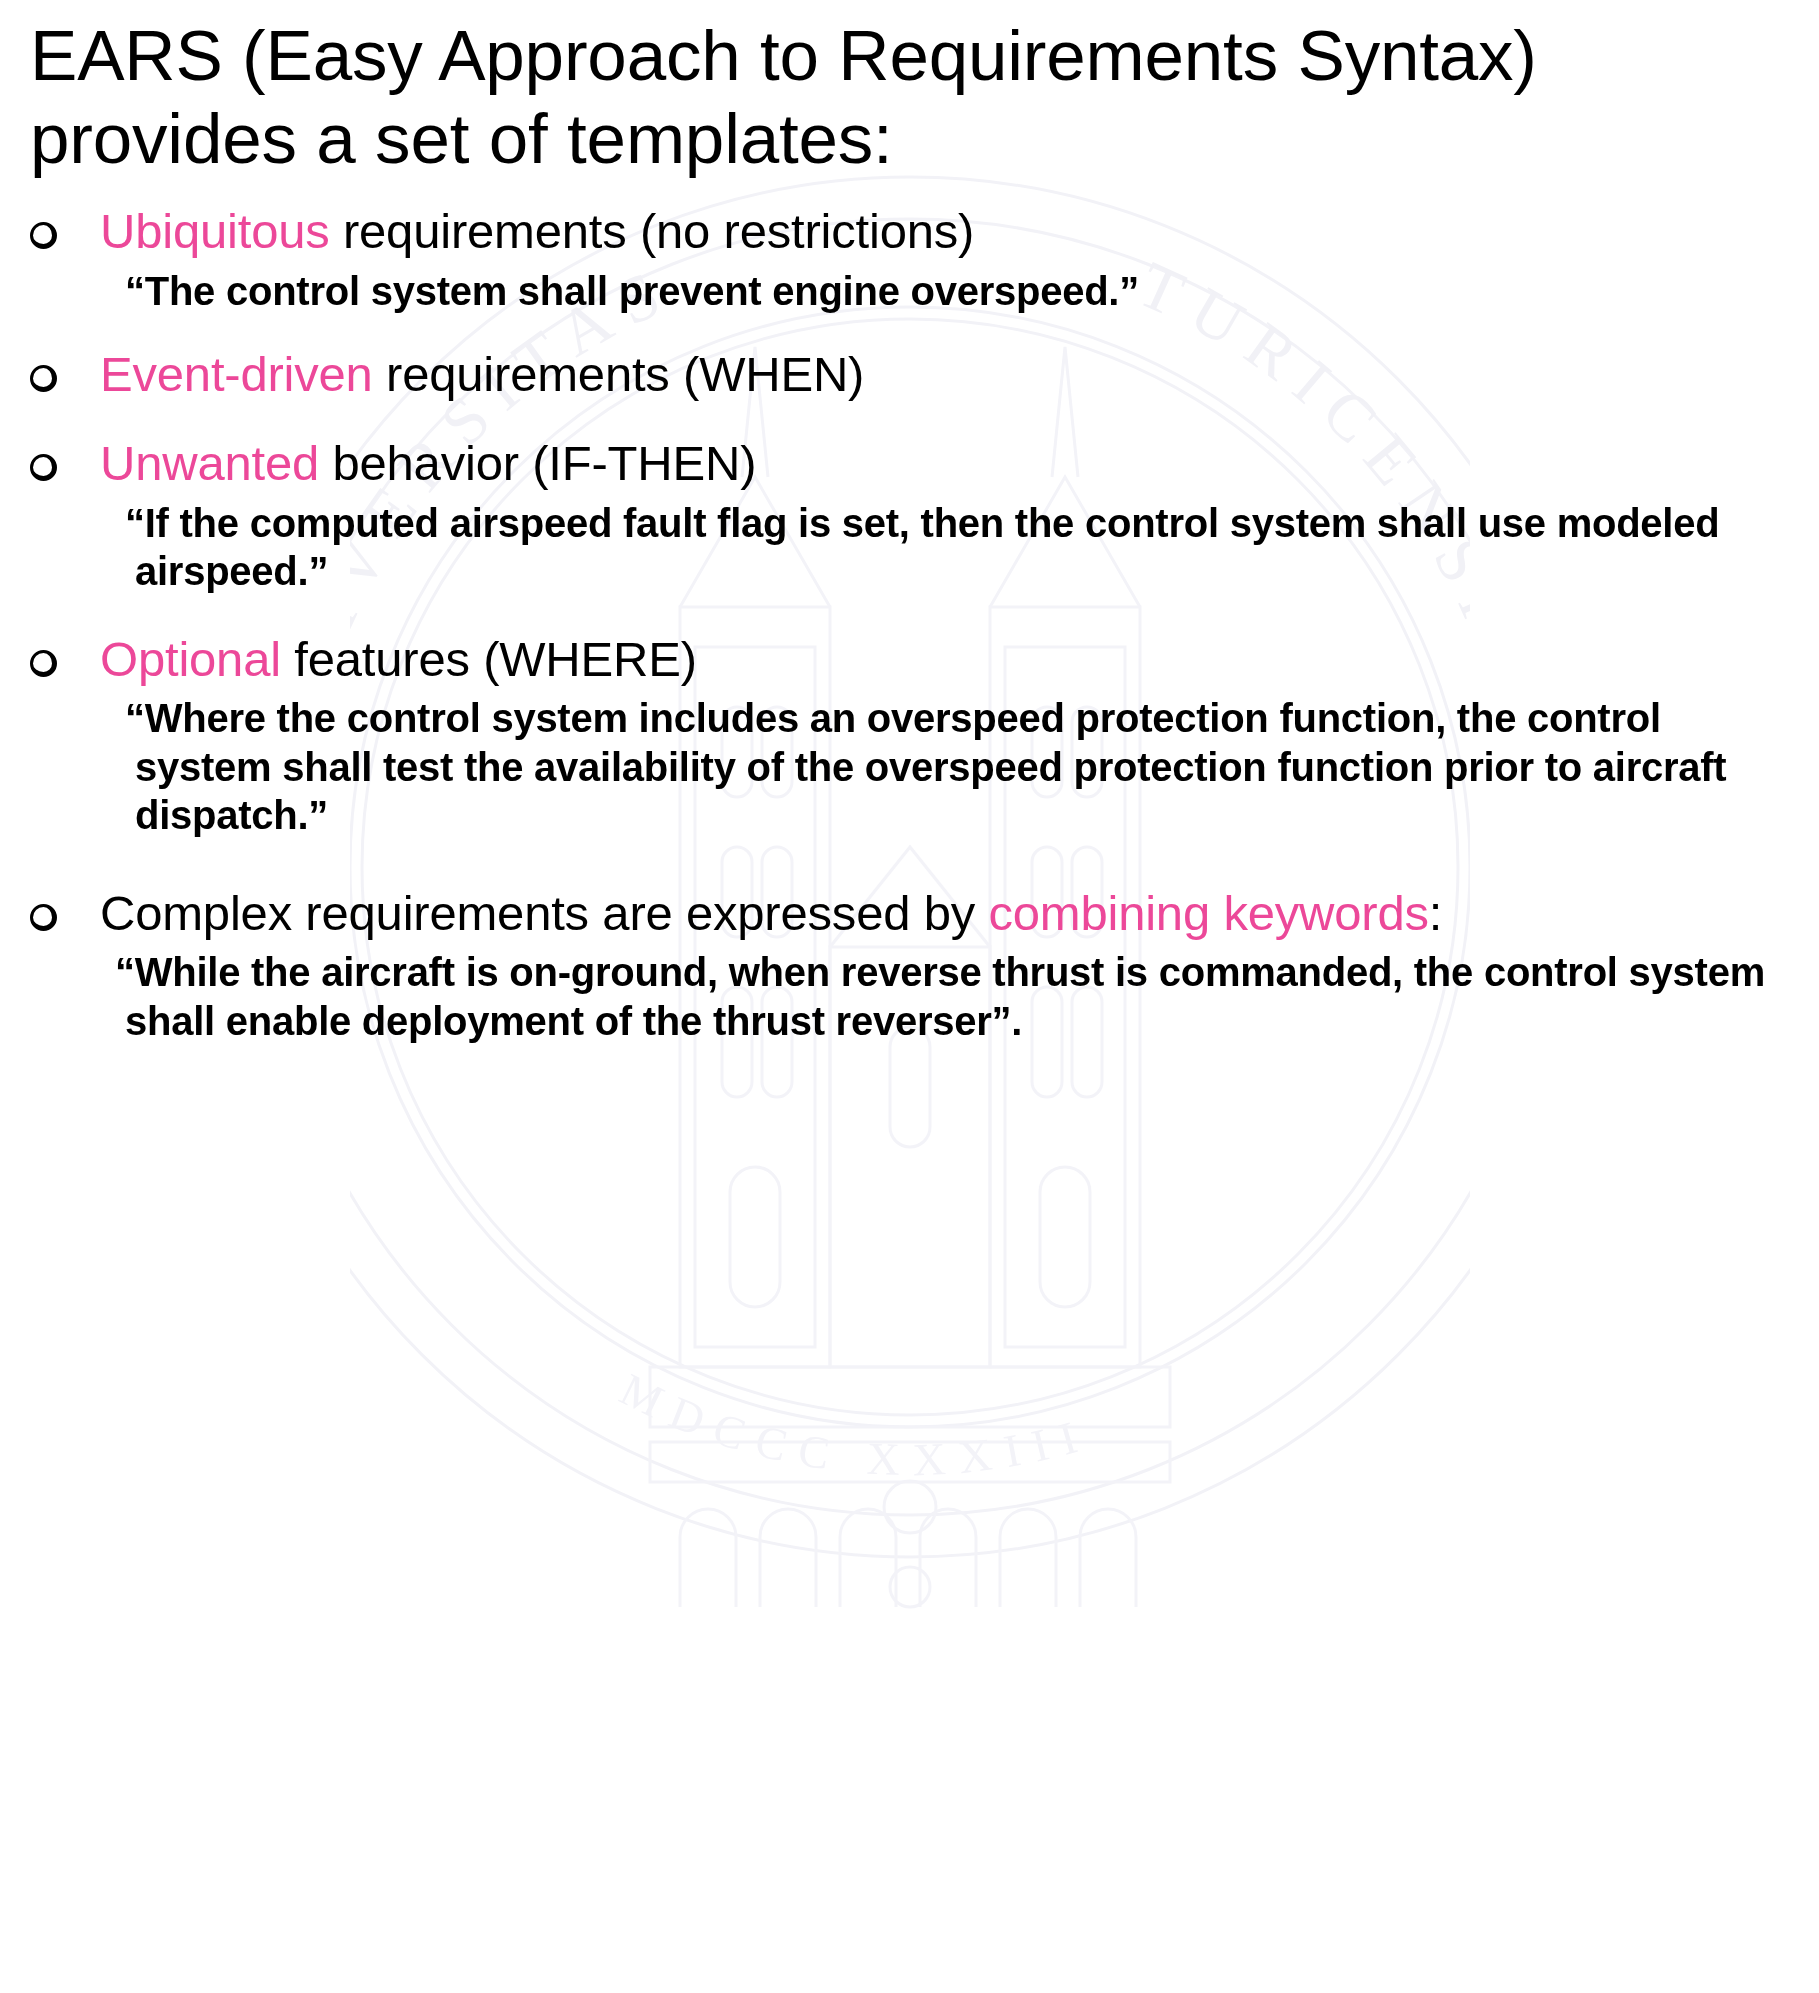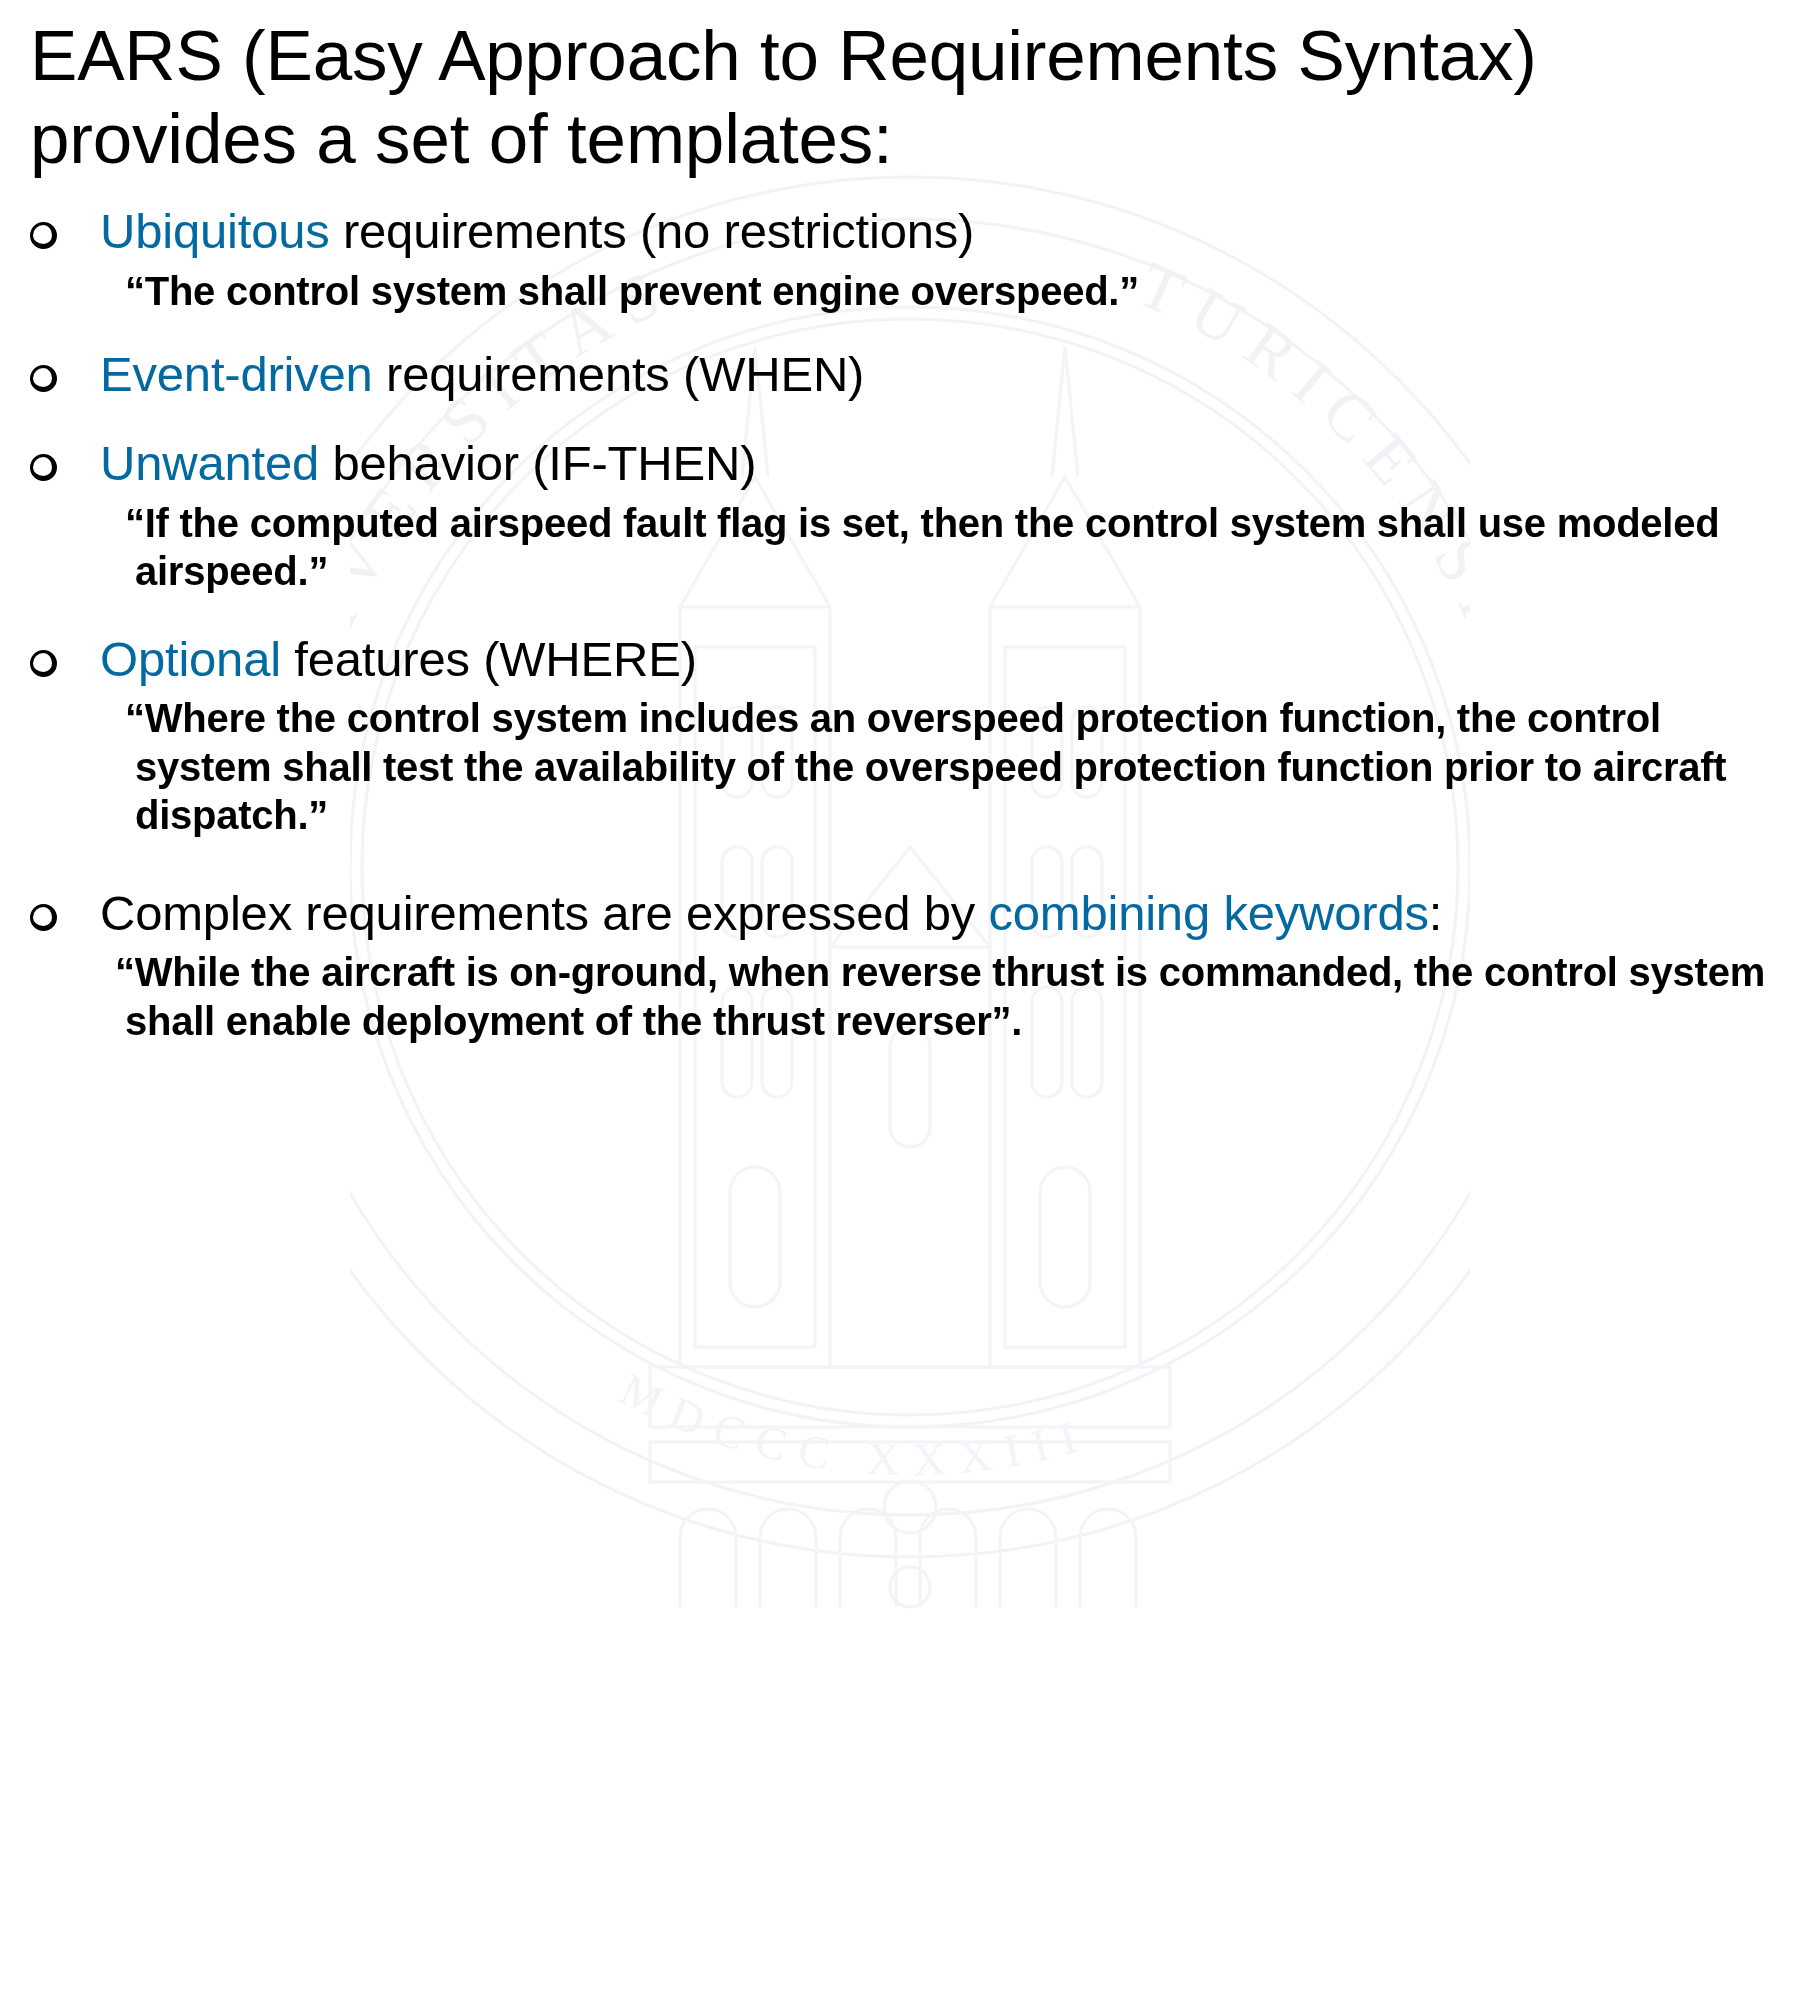--- a/index.html
+++ b/index.html
@@ -83,21 +83,21 @@
     height: 27px;
     border-radius: 50%;
     border: 3px solid #000;
     border-right-width: 5px;
     border-bottom-width: 5px;
     position: relative;
     top: 1px;
     box-sizing: border-box;
   }
 
-  .kw { color: #0369a1; }
+  .kw { color: #ec4899; }
 
   .quote {
     font-size: 40px;
     line-height: 1.21;
     letter-spacing: -0.25px;
     padding-left: 105px;
     text-indent: -10px;
     margin: 0 0 4px 0;
     max-width: 1790px;
     font-weight: bold;

